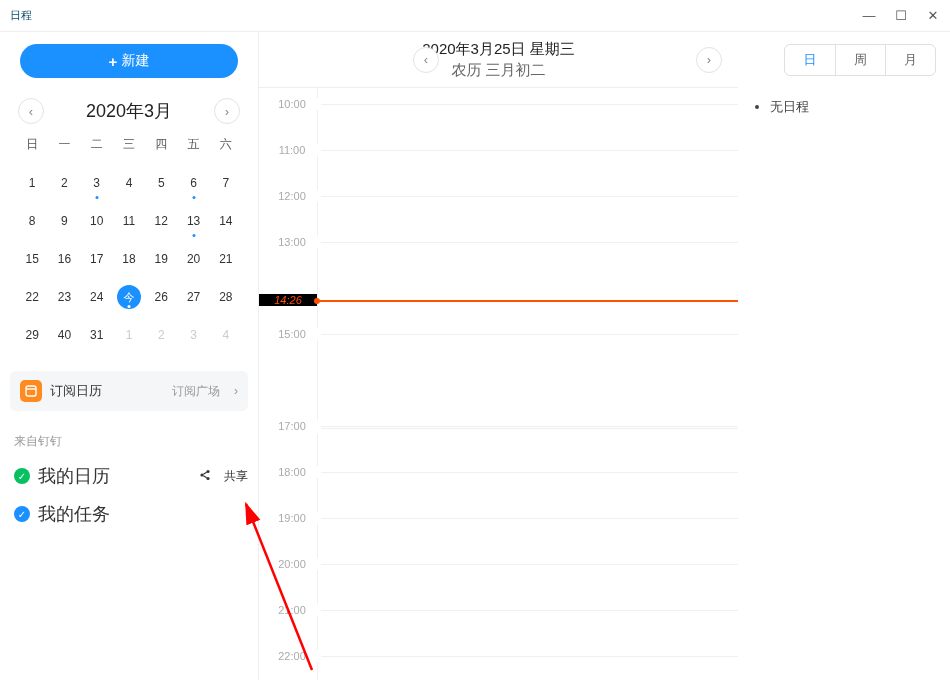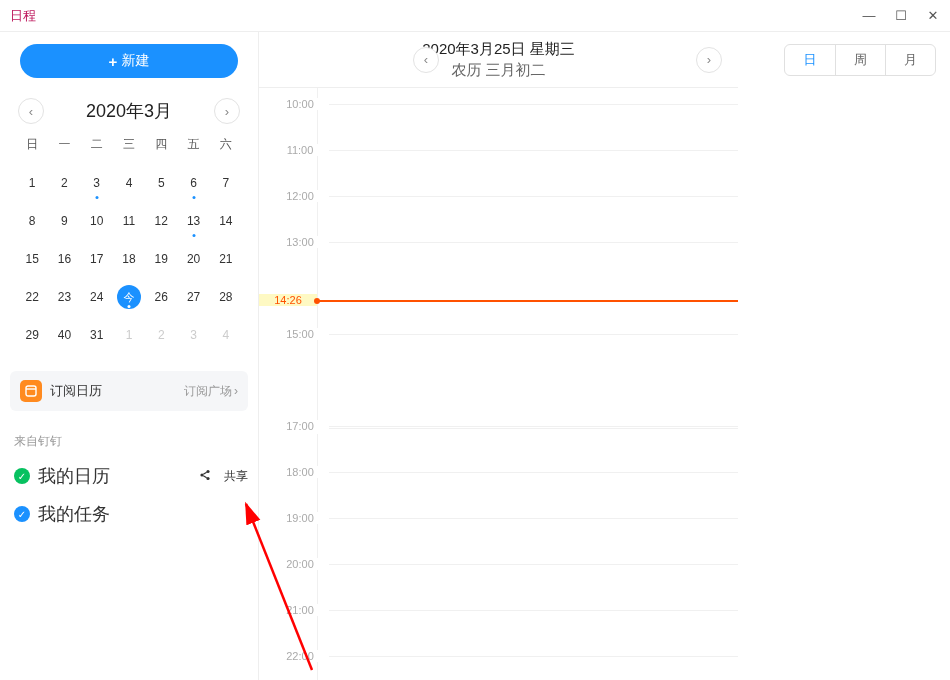--- a/index.html
+++ b/index.html
@@ -14,21 +14,21 @@
     position: relative;
   }
   
   .titlebar {
     height: 32px;
     display: flex;
     align-items: center;
     padding: 0 10px;
     border-bottom: 1px solid #eee;
   }
-  .titlebar .title { font-size: 13px; color: #be185d; text-align: center; }
+  .titlebar .title { font-size: 11px; color: #0c4a6e; text-align: center; }
   .win-controls {
     margin-left: auto;
     display: flex;
     gap: 18px;
     align-items: center;
     color: #555;
   }
   .win-controls span { width: 14px; text-align: center; cursor: default; }
 
   
@@ -115,21 +115,21 @@
     gap: 8px;
     cursor: pointer;
   }
   .sub-icon {
     width: 22px; height: 22px; border-radius: 5px;
     background: #ff8a1f;
     display: flex; align-items: center; justify-content: center;
     color: #fff; font-size: 12px; font-weight: bold;
   }
   .subscribe .label { color: #333; font-size: 13px; }
-  .subscribe .right { margin-left: auto; color: #999; font-size: 12px; display: flex; align-items: center; gap: 2px; }
+  .subscribe .right { margin-left: auto; color: #999; font-size: 12px; display: flex; align-items: center; gap: 14px; }
 
   
   .section-label { margin-top: 22px; color: #9a9a9a; font-size: 12px; padding-left: 4px; }
   .cal-item {
     display: flex; align-items: center; gap: 8px;
     margin-top: 14px;
     padding-left: 4px;
   }
   .chk {
     width: 16px; height: 16px; border-radius: 50%;
@@ -172,21 +172,21 @@
   .center-header .hdr-text .line2 { font-size: 15px; color: #666; }
 
   
   .timeline {
     position: relative;
     flex: 1;
     overflow: hidden;
   }
   .hour-row {
     position: absolute;
-    left: 12px; right: 0;
+    left: 4px; right: 0;
     height: 46px;
     border-top: 1px solid #f0f0f0;
   }
   .hour-label {
     position: absolute;
     left: 0; width: 58px;
     top: -7px;
     font-size: 11px; color: #aaa;
     text-align: center;
     background: #fff;
@@ -205,21 +205,22 @@
     position: absolute;
     width: 6px; height: 6px; border-radius: 50%;
     background: #ff5100;
     top: -4px; left: -3px;
   }
   .now-label {
     position: absolute;
     left: 0; width: 58px; text-align: center;
     font-size: 11px; color: #ff5100;
     transform: translateY(-50%);
-    background: #fef9c3;
+    background: #000000;
+    font-style: italic;
   }
 
   
   .rightpanel {
     width: 212px;
     padding: 56px 14px 10px 14px;
   }
   .rightpanel h4 { font-size: 13px; font-weight: 500; color: #222; }
   .rightpanel ul { list-style: disc; padding-left: 18px; margin-top: 10px; color: #444; font-size: 13px; }
 
@@ -410,20 +411,23 @@
         <div class="hour-row" style="top: 522px;">
           <div class="hour-label">21:00</div>
         </div>
         <div class="hour-row" style="top: 568px;">
           <div class="hour-label">22:00</div>
         </div>
       </div>
   </div>
 
   <div class="rightpanel">
+    <ul>
+      <li>无日程</li>
+    </ul>
   </div>
 
 </div>
 
 <svg class="arrow-svg" style="left:232px; top:490px;" width="100" height="190">
   <defs>
     <marker id="ah" markerWidth="10" markerHeight="10" refX="8" refY="3" orient="auto">
       <path d="M0,0 L9,3 L0,6 Z" fill="#ff0000"></path>
     </marker>
   </defs>

